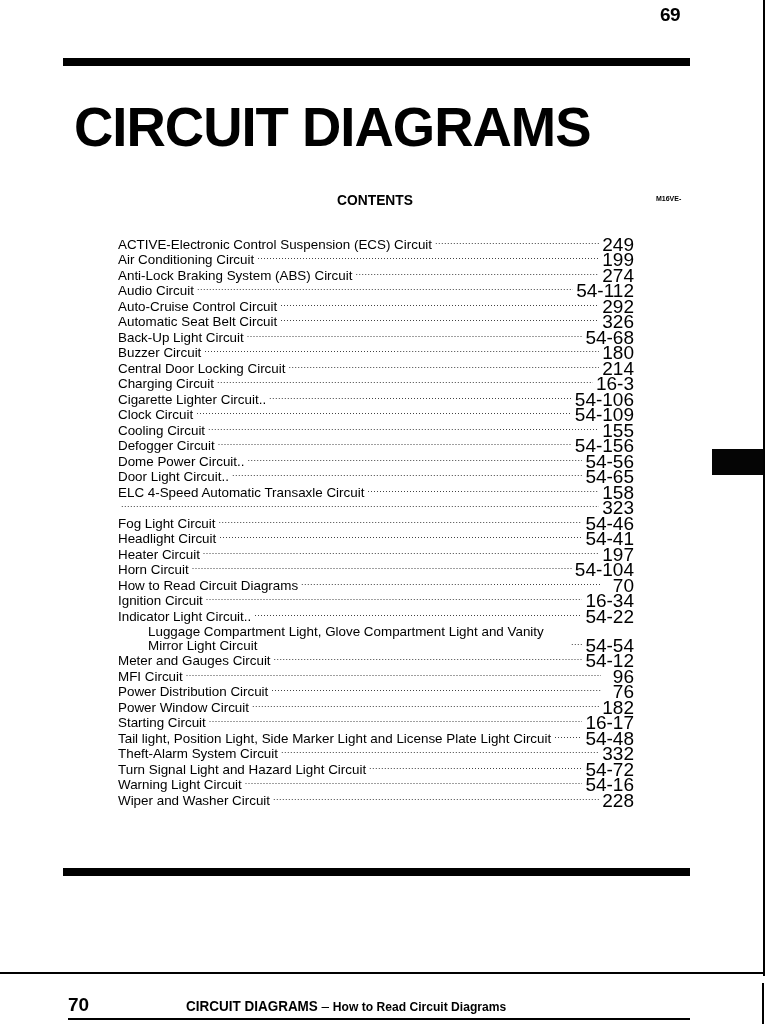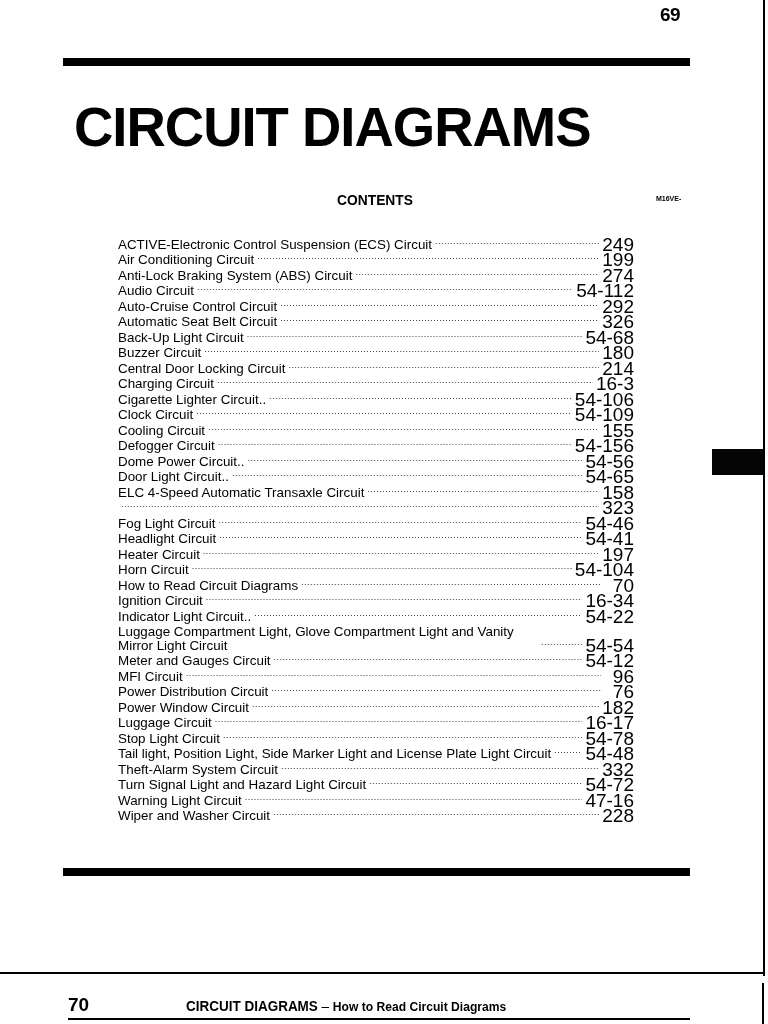--- a/index.html
+++ b/index.html
@@ -9,21 +9,21 @@
   .title { position: absolute; left: 74px; top: 95px; width: 610px; font-weight: bold; font-size: 55px; letter-spacing: -1px; white-space: nowrap; transform: scaleX(0.99); transform-origin: left; }
   .contents-heading { position: absolute; left: 320px; top: 191px; width: 110px; text-align: center; font-weight: bold; font-size: 15px; transform: scaleX(0.92); }
   .doc-code { position: absolute; left: 656px; top: 195px; font-weight: bold; font-size: 7px; }
   .toc { position: absolute; left: 118px; top: 236px; width: 516px; }
   .toc-row { display: flex; align-items: flex-end; height: 15.5px; font-size: 13.4px; line-height: 15px; white-space: nowrap; }
   .toc-row.two-line { height: 29px; align-items: flex-end; }
   .toc-row .title-text { flex: 0 0 auto; transform-origin: left; }
   .toc-row .leader { flex: 1 1 auto; overflow: hidden; margin: 0 3px; font-size: 9px; letter-spacing: 0.5px; color: #222; position: relative; top: -3px; }
   .toc-row .leader::before { content: "................................................................................................................................................................................................................................................................"; }
   .toc-row .page { flex: 0 0 auto; text-align: right; min-width: 30px; font-size: 19px; }
-  .two-line .title-text { white-space: normal; line-height: 14px; width: 420px; }
+  .two-line .title-text { white-space: normal; line-height: 14px; width: 420px; margin-left: 30px; }
   .rule-bottom { position: absolute; left: 63px; top: 868px; width: 627px; height: 8px; background: #000; }
   .edge-tab { position: absolute; left: 712px; top: 449px; width: 51px; height: 26px; background: #050505; }
   .right-border { position: absolute; left: 763px; top: 0; width: 2px; height: 976px; background: #000; }
   .page-break { position: absolute; left: 0; top: 972px; width: 765px; height: 2px; background: #000; }
   .right-border-lower { position: absolute; left: 762px; top: 983px; width: 2px; height: 41px; background: #000; }
   .footer { position: absolute; left: 68px; top: 994px; width: 622px; height: 24px; border-bottom: 2px solid #000; }
   .footer-num { position: absolute; left: 0; top: 0; font-weight: bold; font-size: 19px; }
   .footer-title { position: absolute; left: 118px; top: 4px; font-size: 14.5px; white-space: nowrap; transform: scaleX(0.93); transform-origin: left; }
   .footer-title .main { font-weight: bold; }
   .footer-title .sub { font-weight: bold; font-size: 13px; }
@@ -181,48 +181,43 @@
       <span class="title-text">Power Distribution Circuit</span>
       <span class="leader"></span>
       <span class="page">76</span>
     </div>
     <div class="toc-row">
       <span class="title-text">Power Window Circuit</span>
       <span class="leader"></span>
       <span class="page">182</span>
     </div>
     <div class="toc-row">
-      <span class="title-text">Luggage Circuit</span>
+      <span class="title-text">Starting Circuit</span>
       <span class="leader"></span>
       <span class="page">16-17</span>
     </div>
     <div class="toc-row">
-      <span class="title-text">Stop Light Circuit</span>
-      <span class="leader"></span>
-      <span class="page">54-78</span>
-    </div>
-    <div class="toc-row">
       <span class="title-text">Tail light, Position Light, Side Marker Light and License Plate Light Circuit</span>
       <span class="leader"></span>
       <span class="page">54-48</span>
     </div>
     <div class="toc-row">
       <span class="title-text">Theft-Alarm System Circuit</span>
       <span class="leader"></span>
       <span class="page">332</span>
     </div>
     <div class="toc-row">
       <span class="title-text">Turn Signal Light and Hazard Light Circuit</span>
       <span class="leader"></span>
       <span class="page">54-72</span>
     </div>
     <div class="toc-row">
       <span class="title-text">Warning Light Circuit</span>
       <span class="leader"></span>
-      <span class="page">47-16</span>
+      <span class="page">54-16</span>
     </div>
     <div class="toc-row">
       <span class="title-text">Wiper and Washer Circuit</span>
       <span class="leader"></span>
       <span class="page">228</span>
     </div>
   </div>
 
 <div class="rule-bottom"></div>
 <div class="edge-tab"></div>

